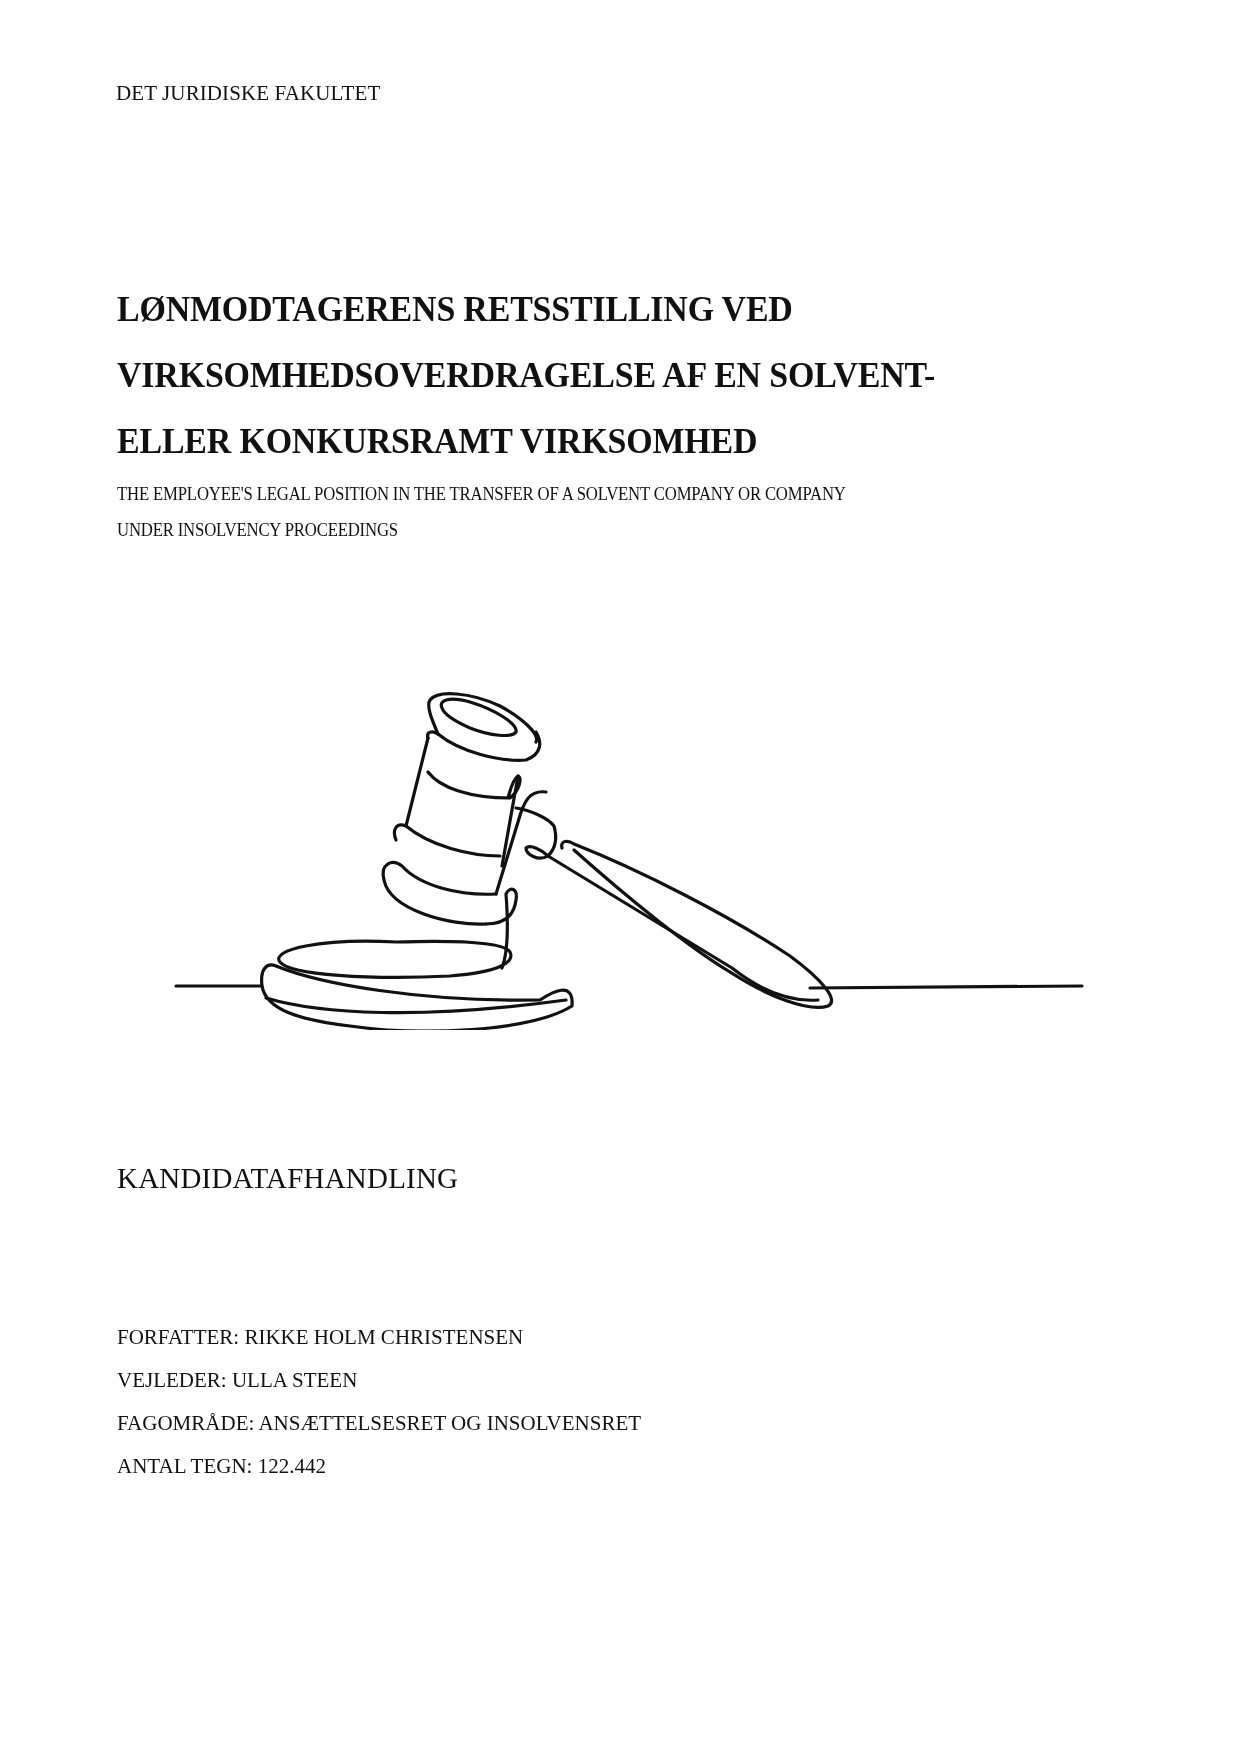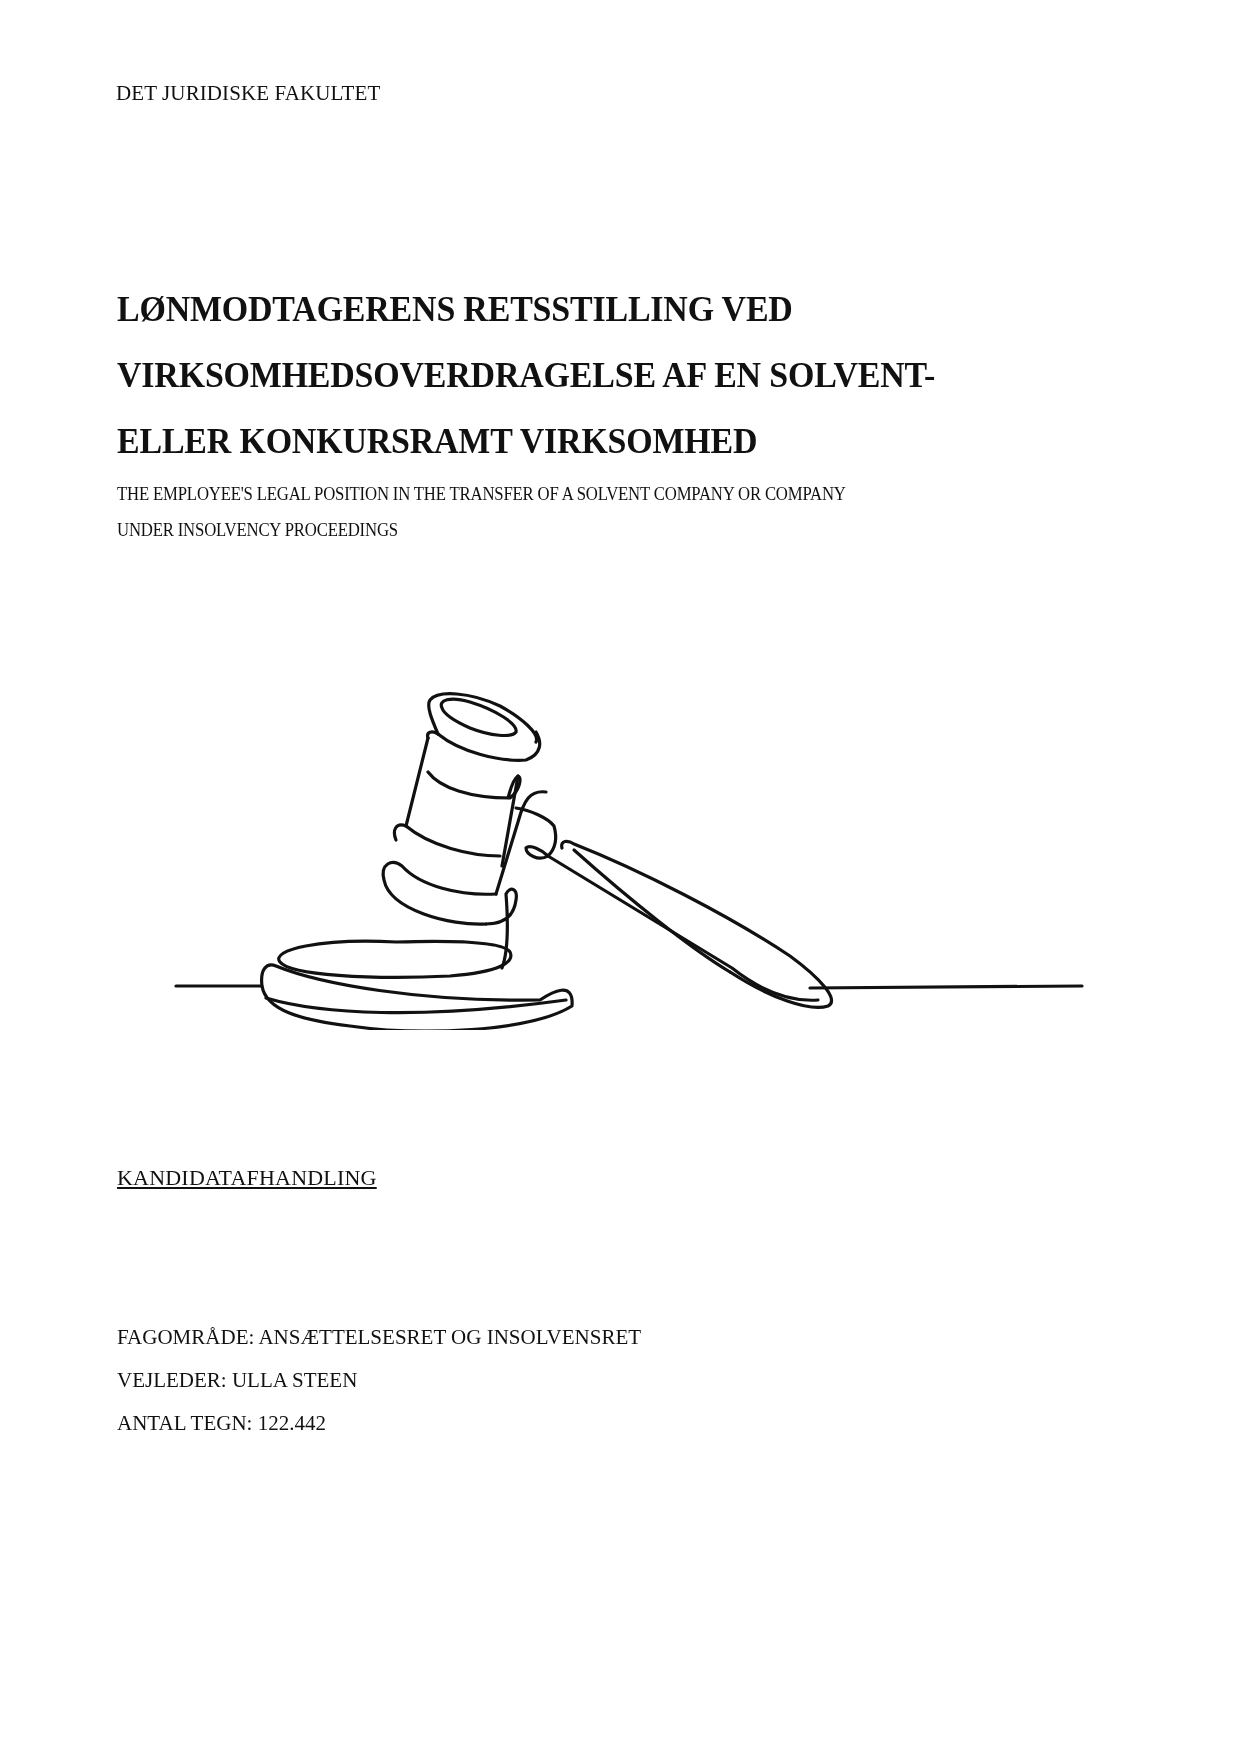--- a/index.html
+++ b/index.html
@@ -51,24 +51,23 @@
       position: absolute;
       left: 170px;
       top: 680px;
       width: 920px;
       height: 350px;
     }
     .doc-type {
       position: absolute;
       left: 117px;
       top: 1158px;
-      font-size: 22px;
+      font-size: 29px;
       line-height: 40px;
       letter-spacing: 0.2px;
-      text-decoration: underline;
     }
     .meta {
       position: absolute;
       left: 117px;
       top: 1316px;
       font-size: 21px;
       line-height: 43px;
     }
     .meta div { white-space: nowrap; }
   </style>
@@ -120,16 +119,17 @@
   <path d="M378 176 L562 288 C590 310 620 322 648 320"></path>
   <path d="M392 168 C390 160 398 160 404 164 C470 190 560 236 620 276 C650 298 670 320 658 326 C640 332 600 318 560 292"></path>
   <path d="M404 170 C460 220 520 268 560 292"></path>
 
   <path d="M640 308 L912 306"></path>
 </svg>
 
 <div class="doc-type">KANDIDATAFHANDLING</div>
 
 <div class="meta">
+  <div>FORFATTER: RIKKE HOLM CHRISTENSEN</div>
+  <div>VEJLEDER: ULLA STEEN</div>
   <div>FAGOMRÅDE: ANSÆTTELSESRET OG INSOLVENSRET</div>
-  <div>VEJLEDER: ULLA STEEN</div>
   <div>ANTAL TEGN: 122.442</div>
 </div>
 
 </body></html>

